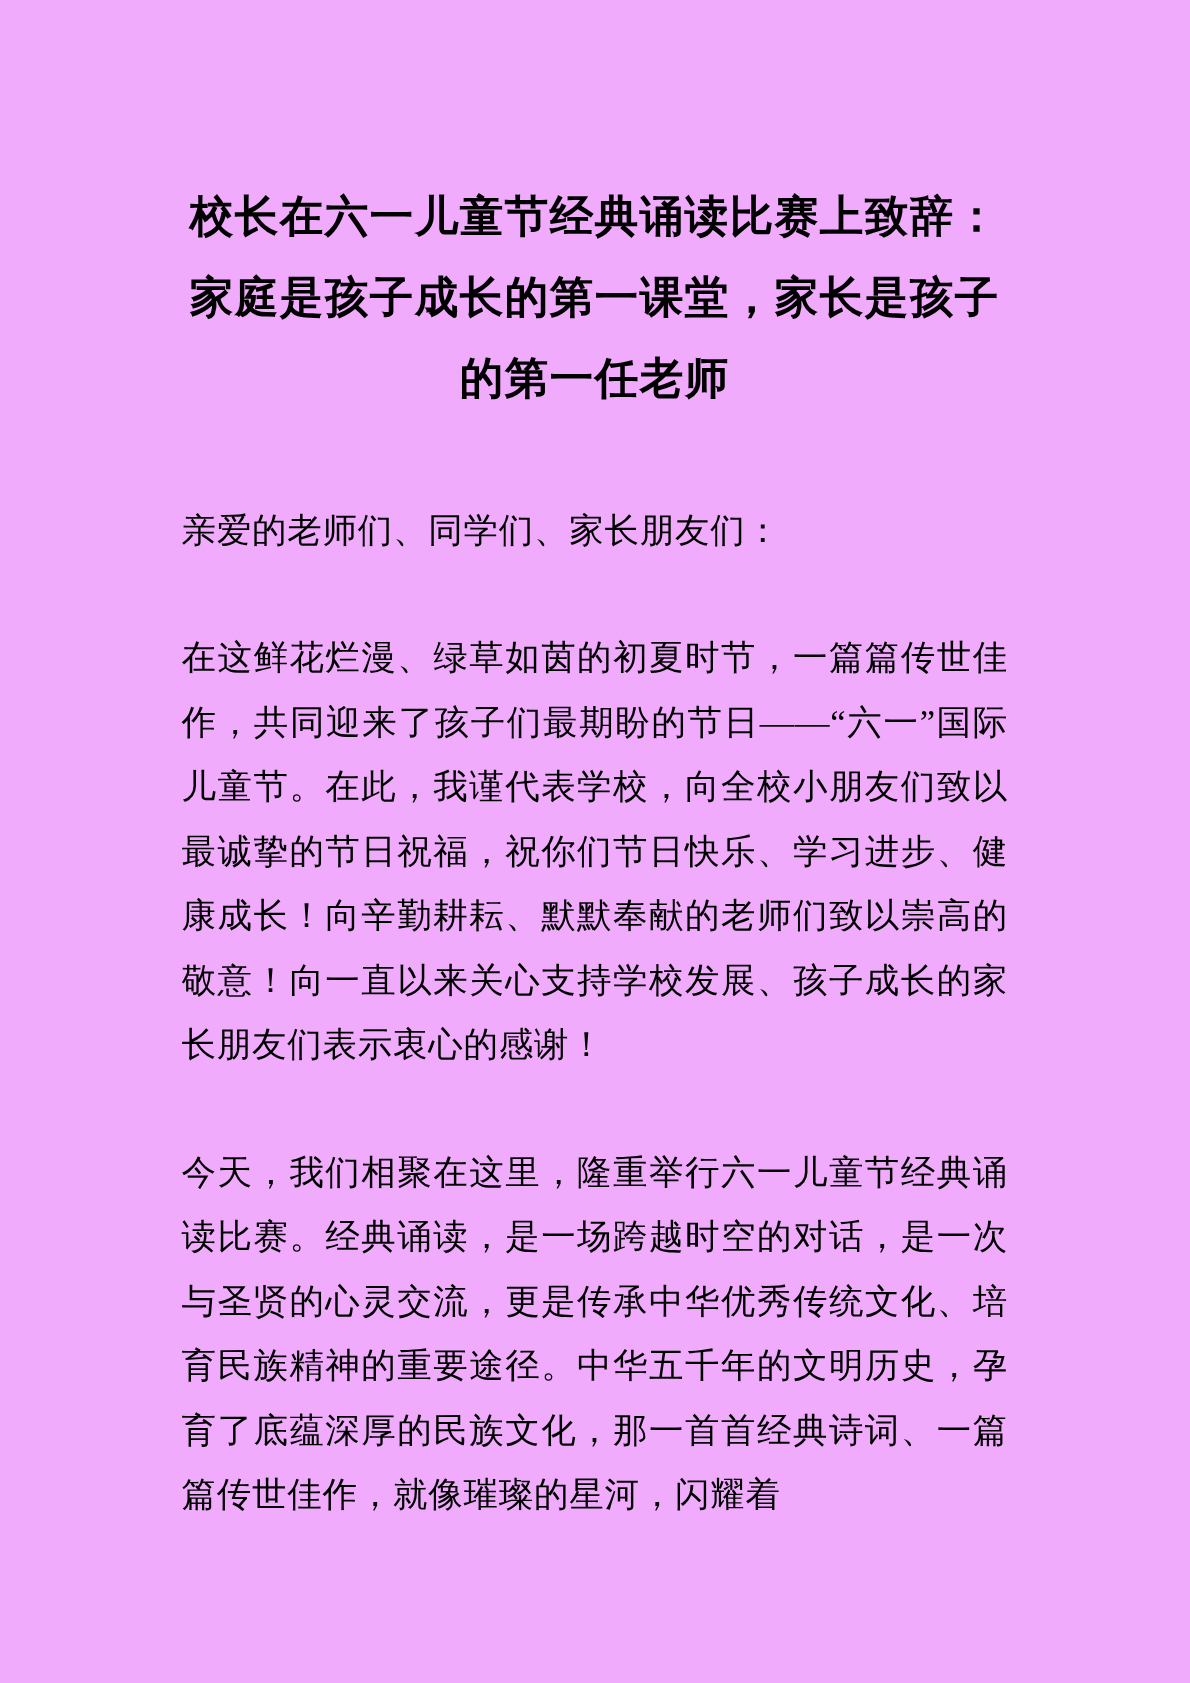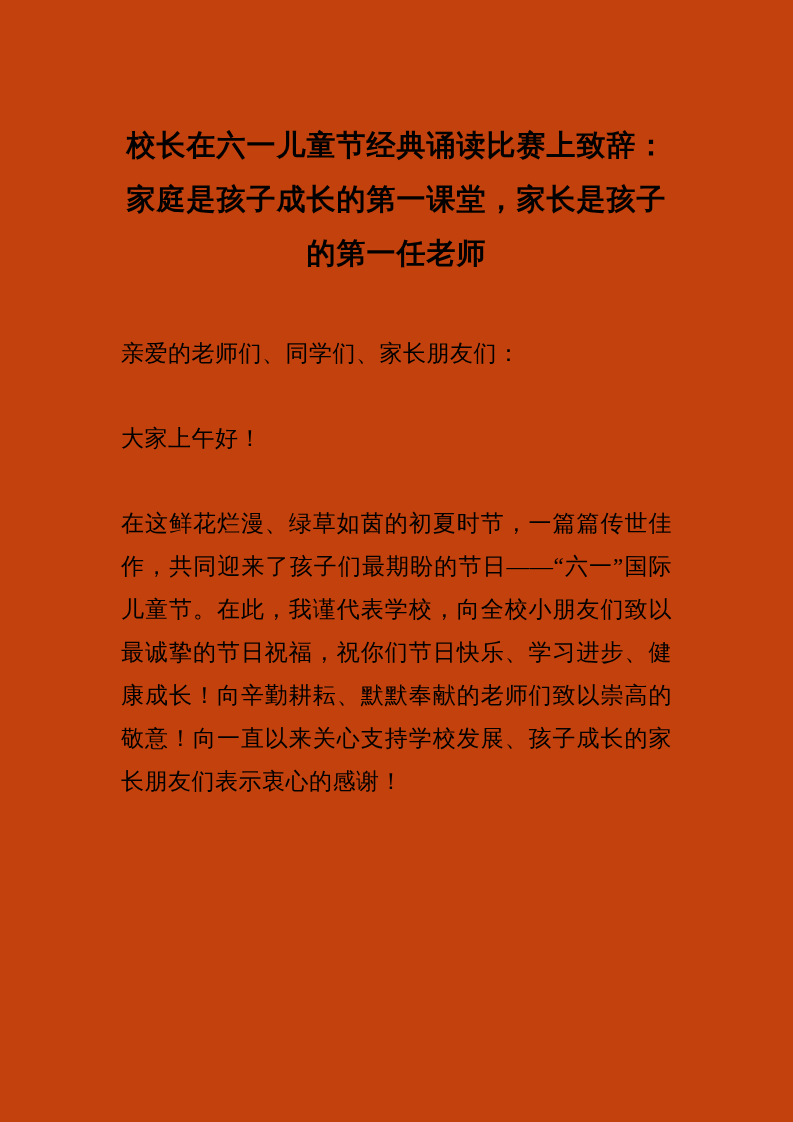--- a/index.html
+++ b/index.html
@@ -12,21 +12,21 @@
     height: 1122px;
     overflow: hidden;
     font-family: "Liberation Serif", "DejaVu Serif", serif;
     color: #000000;
   }
   .page {
     box-sizing: border-box;
     width: 793px;
     height: 1122px;
     padding: 118px 121px 0 121px;
-    background: #c2410c;
+    background: #f0abfc;
   }
   .doc-title {
     font-size: 29px;
     font-weight: bold;
     line-height: 54px;
     text-align: center;
     letter-spacing: 1px;
     margin: 0;
   }
   .doc-body {
@@ -42,16 +42,16 @@
   }
 </style>
 </head>
 <body>
 
 <div class="page">
   <h1 class="doc-title">校长在六一儿童节经典诵读比赛上致辞：家庭是孩子成长的第一课堂，家长是孩子的第一任老师</h1>
 
   <div class="doc-body">
     <p>亲爱的老师们、同学们、家长朋友们：</p>
-    <p>大家上午好！</p>
     <p>在这鲜花烂漫、绿草如茵的初夏时节，一篇篇传世佳作，共同迎来了孩子们最期盼的节日——“六一”国际儿童节。在此，我谨代表学校，向全校小朋友们致以最诚挚的节日祝福，祝你们节日快乐、学习进步、健康成长！向辛勤耕耘、默默奉献的老师们致以崇高的敬意！向一直以来关心支持学校发展、孩子成长的家长朋友们表示衷心的感谢！</p>
+    <p>今天，我们相聚在这里，隆重举行六一儿童节经典诵读比赛。经典诵读，是一场跨越时空的对话，是一次与圣贤的心灵交流，更是传承中华优秀传统文化、培育民族精神的重要途径。中华五千年的文明历史，孕育了底蕴深厚的民族文化，那一首首经典诗词、一篇篇传世佳作，就像璀璨的星河，闪耀着</p>
   </div>
 </div>
 
 </body></html>

